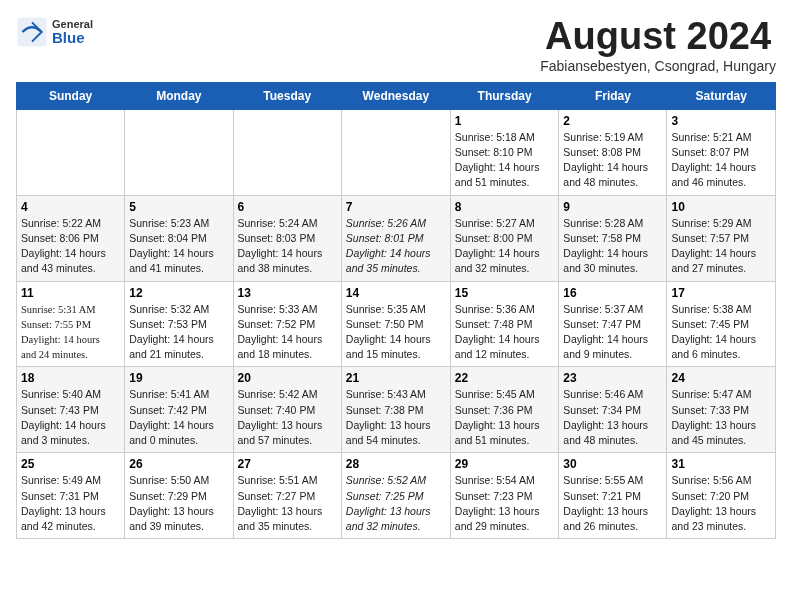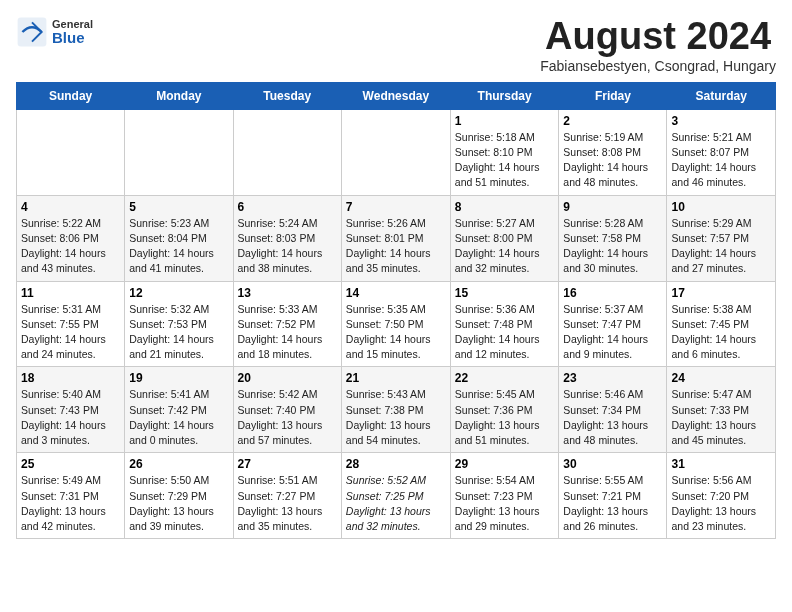--- a/index.html
+++ b/index.html
@@ -171,21 +171,21 @@
         </td>
         <td>
           <span class="day-number">6</span>
           <div class="day-info" style="white-space: pre-line;">Sunrise: 5:24 AM
 Sunset: 8:03 PM
 Daylight: 14 hours
 and 38 minutes.</div>
         </td>
         <td>
           <span class="day-number">7</span>
-          <div class="day-info" style="white-space: pre-line;">Sunrise: 5:26 AM
+          <div class="day-info" style="white-space: pre-line; font-style: italic;">Sunrise: 5:26 AM
 Sunset: 8:01 PM
 Daylight: 14 hours
 and 35 minutes.</div>
         </td>
         <td>
           <span class="day-number">8</span>
           <div class="day-info" style="white-space: pre-line;">Sunrise: 5:27 AM
 Sunset: 8:00 PM
 Daylight: 14 hours
 and 32 minutes.</div>
@@ -201,21 +201,21 @@
           <span class="day-number">10</span>
           <div class="day-info" style="white-space: pre-line;">Sunrise: 5:29 AM
 Sunset: 7:57 PM
 Daylight: 14 hours
 and 27 minutes.</div>
         </td>
       </tr>
       <tr>
         <td>
           <span class="day-number">11</span>
-          <div class="day-info" style="white-space: pre-line;">Sunrise: 5:31 AM
+          <div class="day-info" style="white-space: pre-line; font-family: Liberation Serif, serif;">Sunrise: 5:31 AM
 Sunset: 7:55 PM
 Daylight: 14 hours
 and 24 minutes.</div>
         </td>
         <td>
           <span class="day-number">12</span>
           <div class="day-info" style="white-space: pre-line;">Sunrise: 5:32 AM
 Sunset: 7:53 PM
 Daylight: 14 hours
 and 21 minutes.</div>

